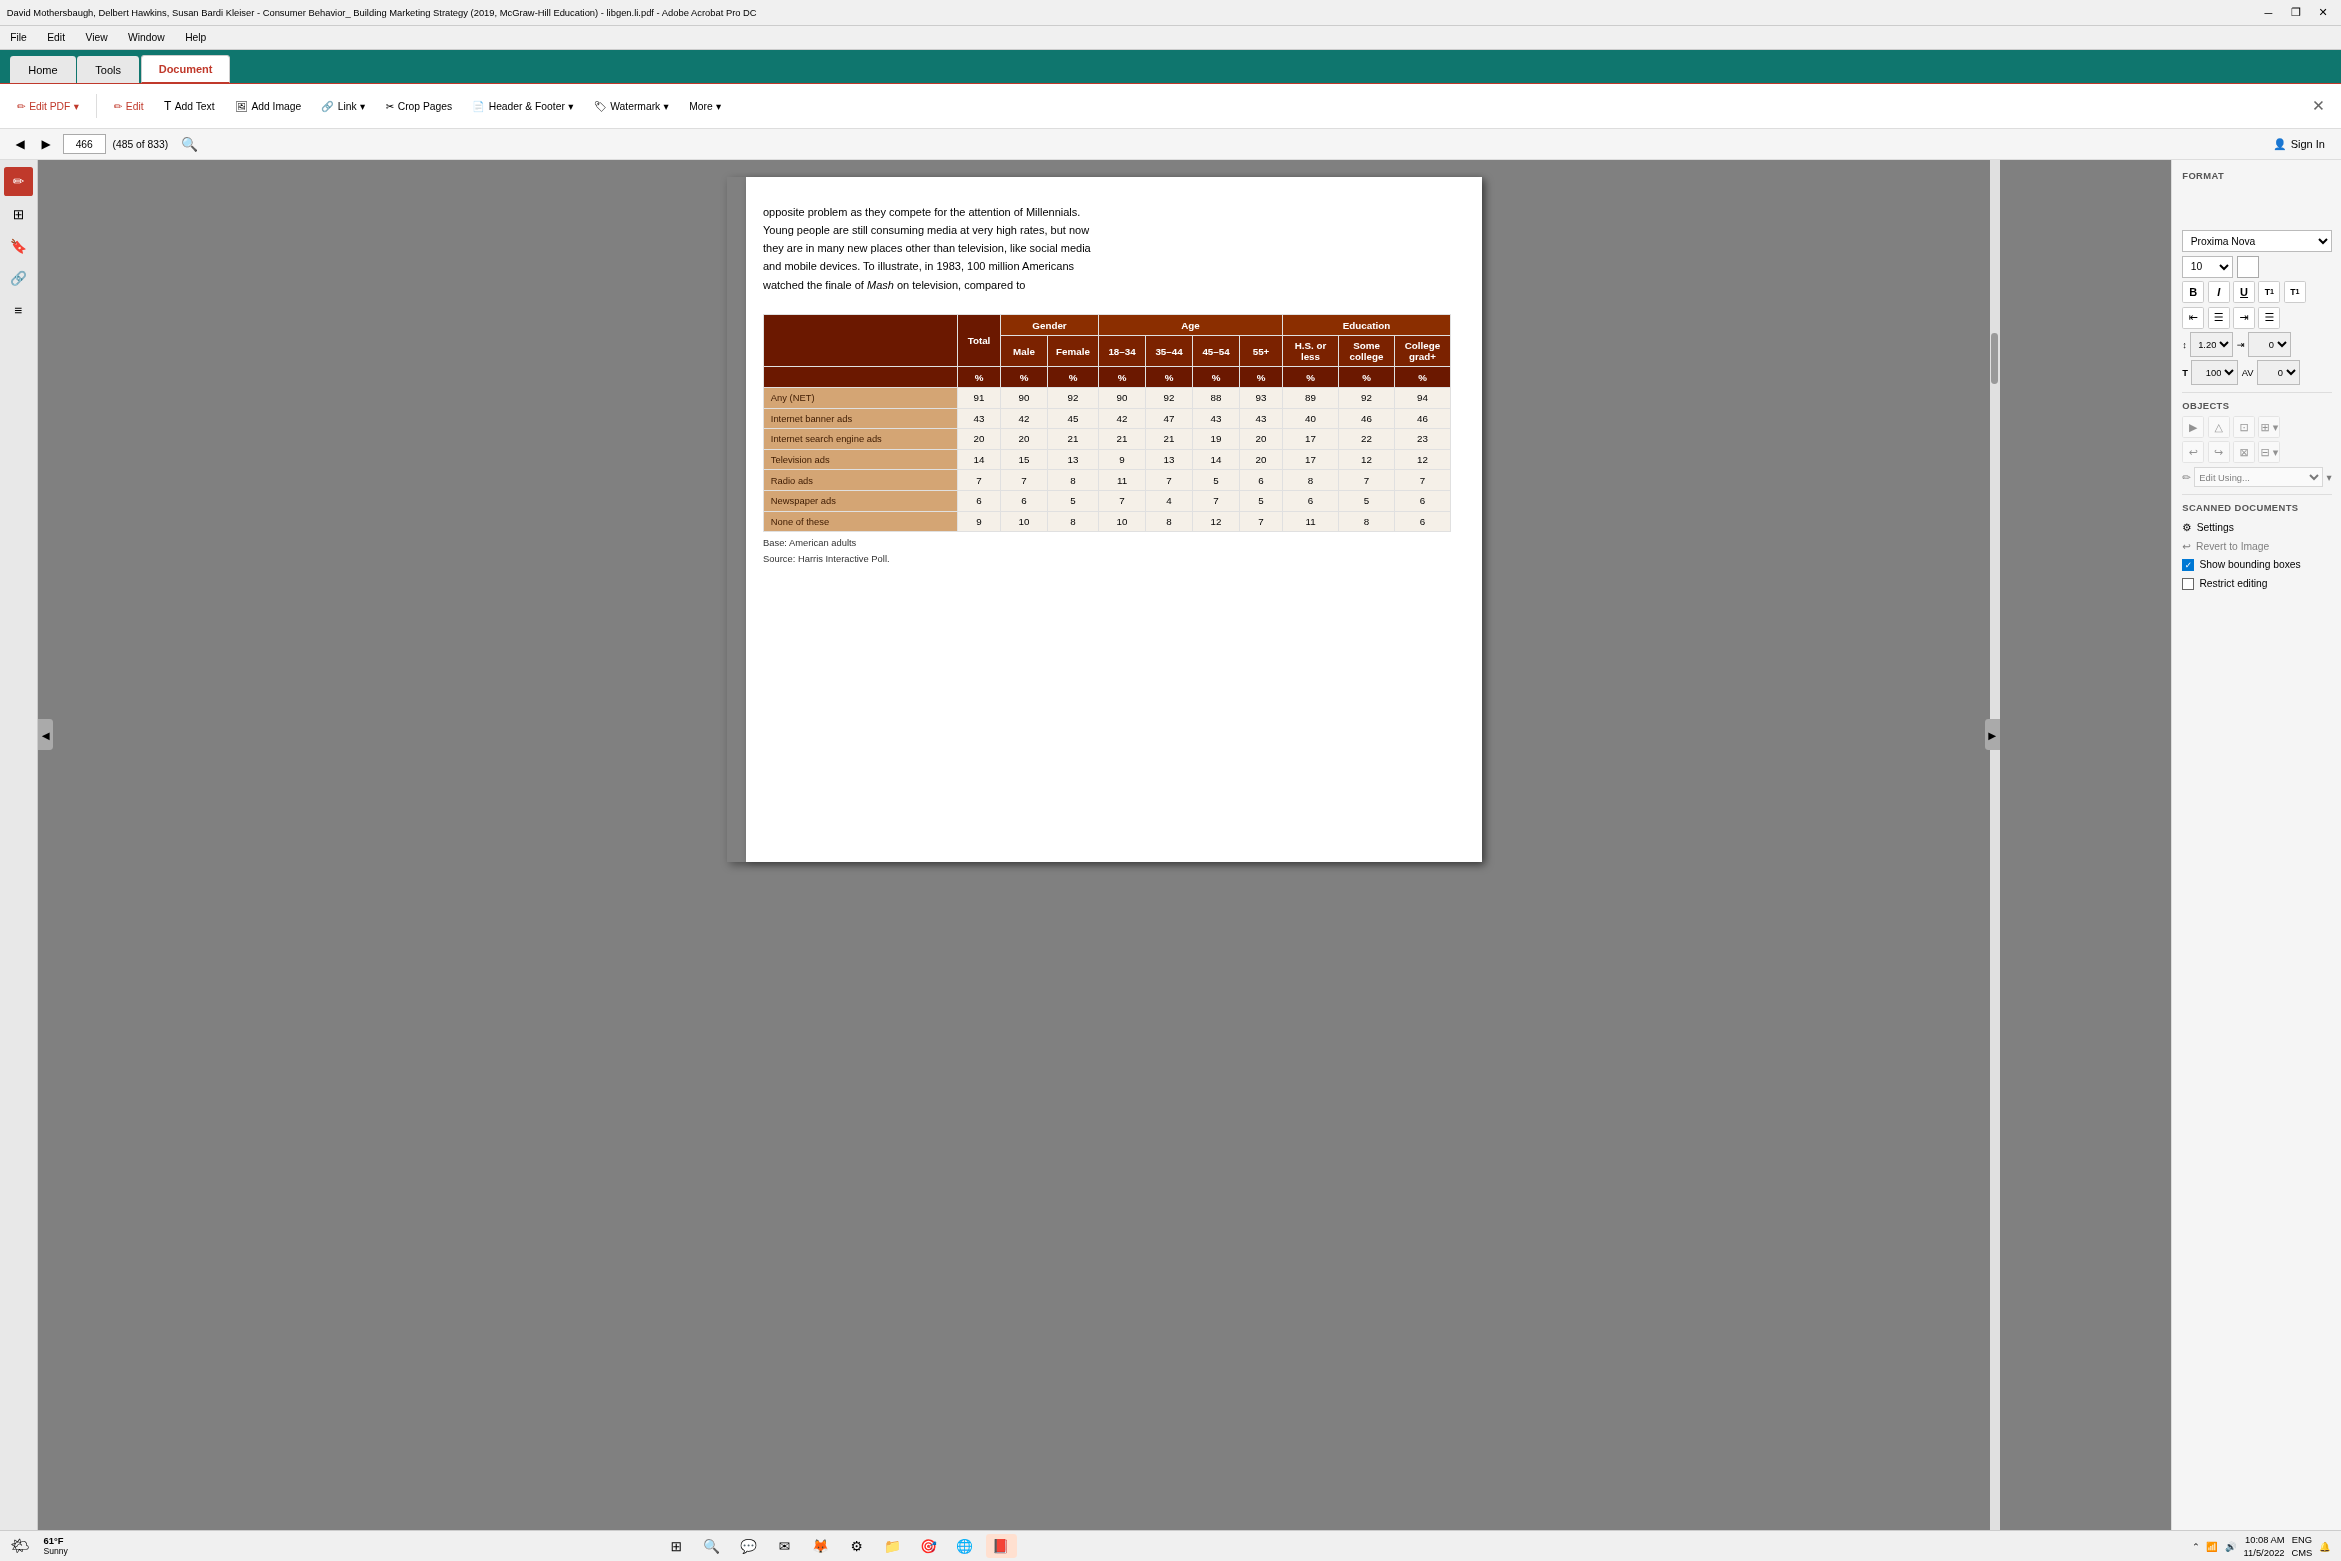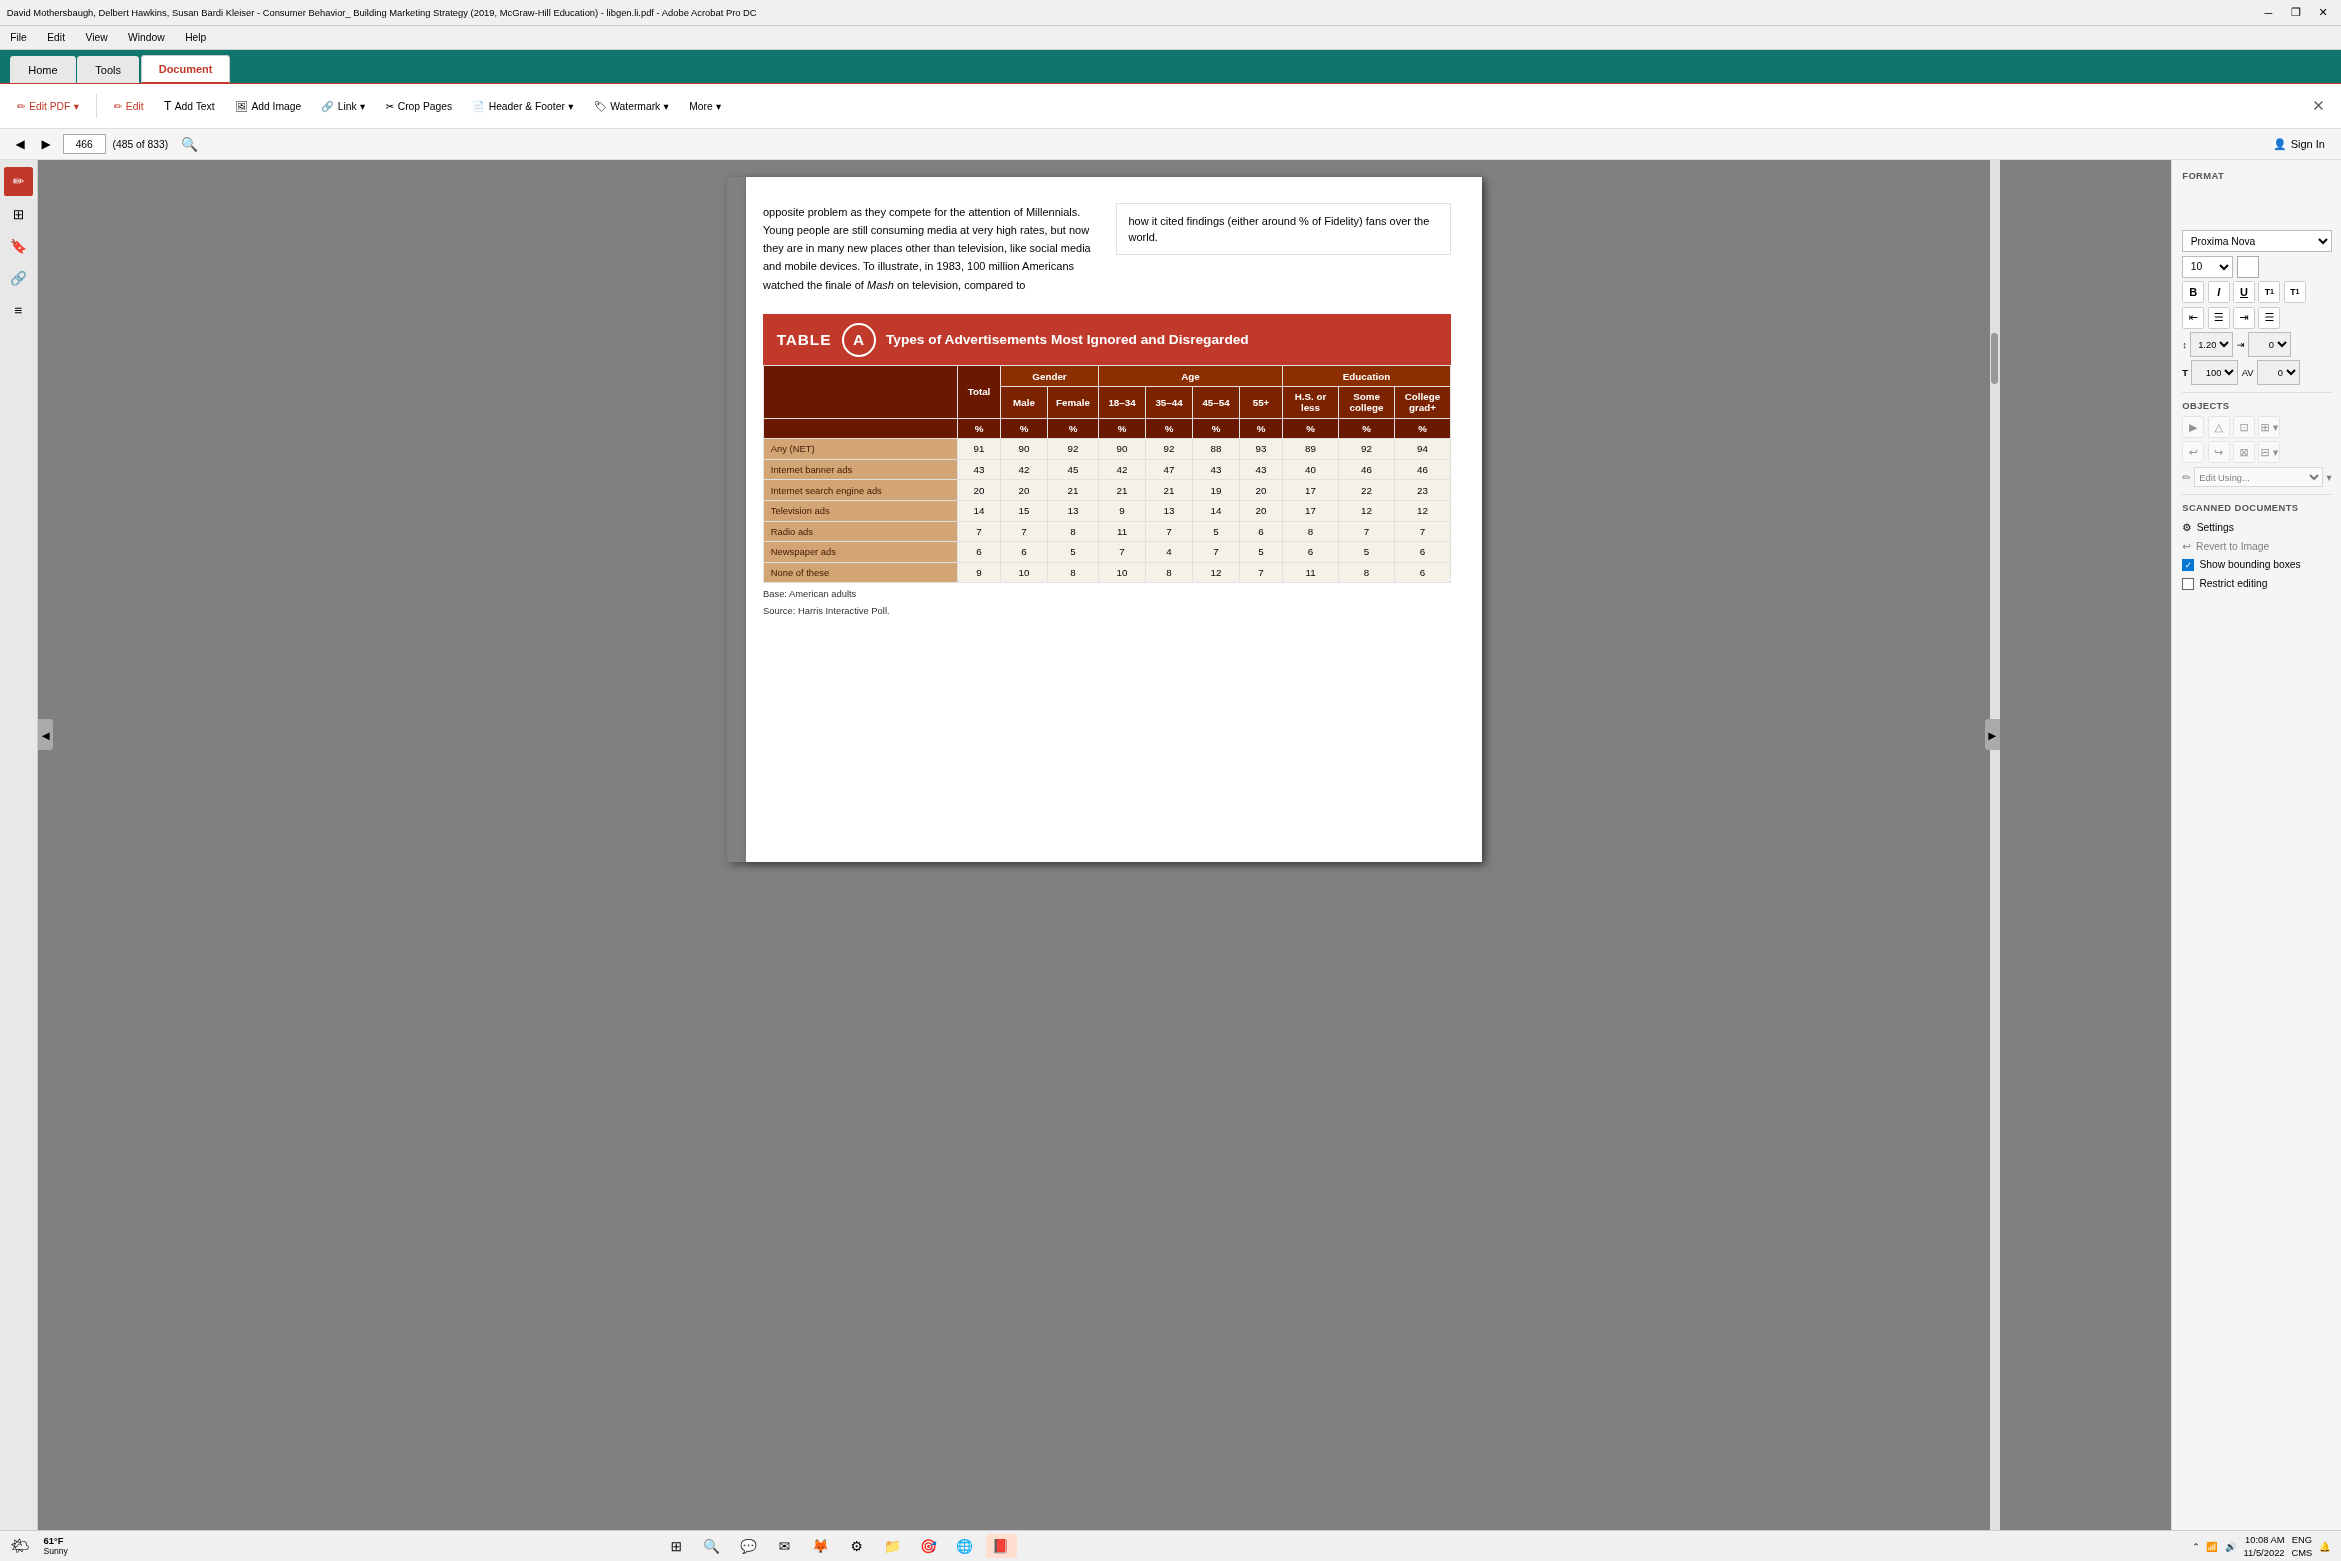--- a/index.html
+++ b/index.html
@@ -536,35 +536,25 @@
 
       <div id="page-content" style="background:white; width:736px; padding:26px 31px 26px 17px; position:relative;">
 
         <div style="display:flex; gap:17px; margin-bottom:17px;">
 
           <div style="flex:1; font-size:11px; line-height:1.65;">
             <p>opposite problem as they compete for the attention of Millennials. Young people are still consuming media at very high rates, but now they are in many new places other than television, like social media and mobile devices. To illustrate, in 1983, 100 million Americans watched the finale of <em>Mash</em> on television, compared to</p>
           </div>
 
           <div style="flex:1; font-size:11px; line-height:1.65;">
-            <div class="floating-box">
-              <p>how it cited findings (either around % of Fidelity) fans over the world.</p>
-            </div>
           </div>
         </div>
 
         <div class="table-container">
 
-          <div class="table-header-row">
-            <span class="table-label">TABLE</span>
-            <div class="table-a-circle">
-              <span>A</span>
-            </div>
-            <span class="table-title-text">Types of Advertisements Most Ignored and Disregarded</span>
-          </div>
 
           <table class="data-table">
             <thead>
               <tr>
                 <th rowspan="2" style="background:#6B1800; color:white; text-align:left; padding-left:6.8px; min-width:120px;"></th>
                 <th rowspan="2" style="background:#6B1800; color:white; width:43px;">Total</th>
                 <th colspan="2" style="background:#8B2E00; color:white;">Gender</th>
                 <th colspan="4" style="background:#8B2E00; color:white;">Age</th>
                 <th colspan="3" style="background:#8B2E00; color:white;">Education</th>
               </tr>

